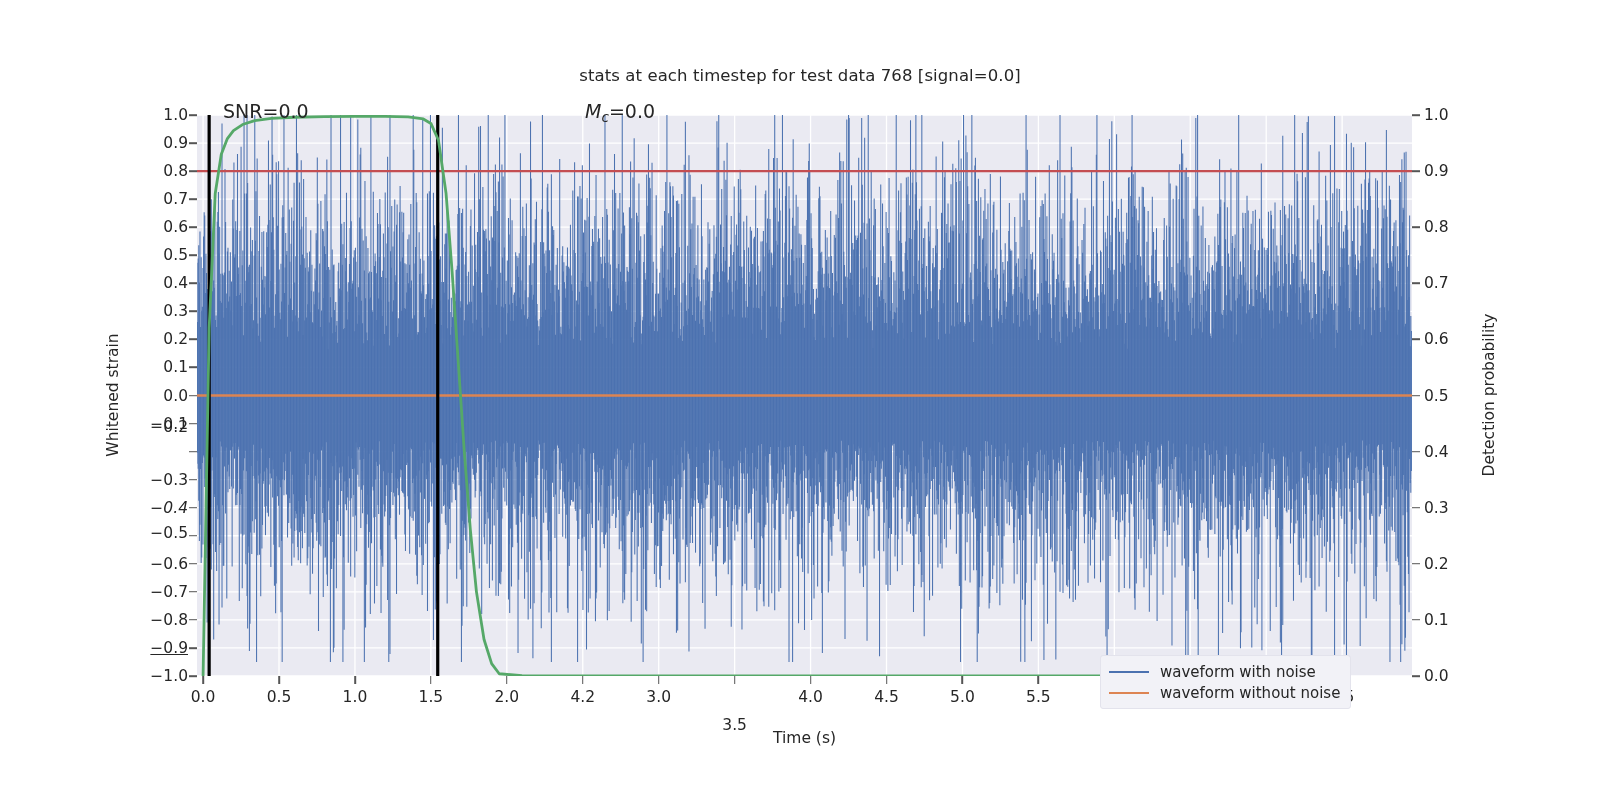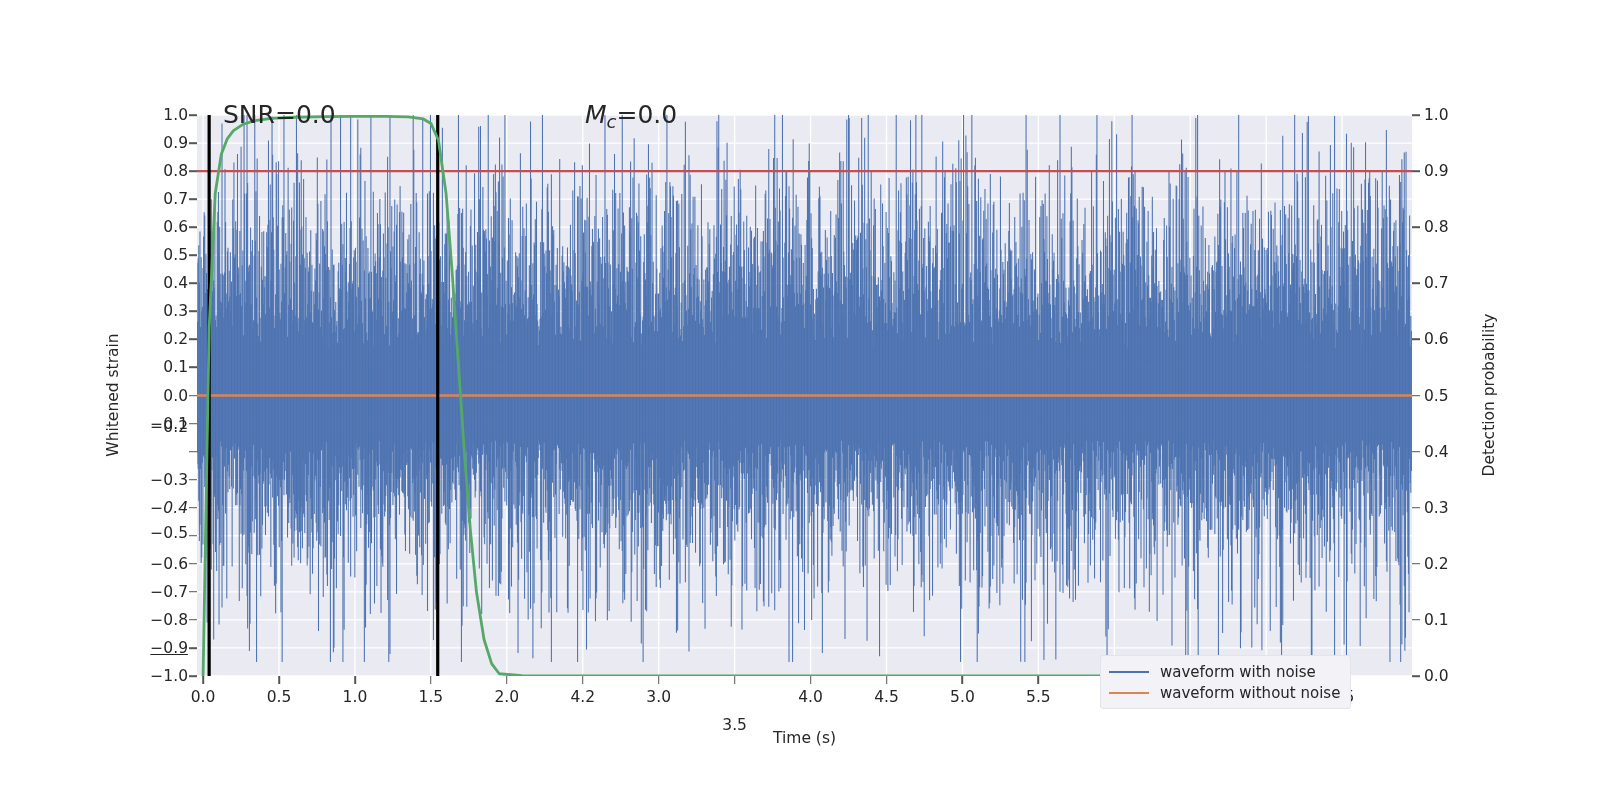--- a/index.html
+++ b/index.html
@@ -109,21 +109,21 @@
     top: 395px;
     font-size: 15.5px;
     color: #262626;
     transform: translate(-50%, -50%) rotate(-90deg);
     white-space: nowrap;
   }
 
   
   .annotation {
     position: absolute;
-    font-size: 25px;
+    font-size: 19px;
     color: #262626;
     white-space: nowrap;
   }
   #ann-snr { left: 223px; top: 100px; }
   #ann-mc  { left: 585px; top: 100px; }
   #ann-s   { left: 1048px; top: 100px; }
   .ital { font-style: italic; }
   .sub { font-size: 0.72em; vertical-align: -0.28em; font-style: italic; }
 
   
@@ -154,20 +154,21 @@
     font-size: 15px;
     color: #262626;
     white-space: nowrap;
   }
 </style>
 </head>
 <body>
 
 <div id="figure">
 
+  <div id="chart-title">stats at each timestep for test data 768 [signal=0.0]</div>
 
   <div id="plot-area">
     <svg id="plot-svg" width="1215" height="561" viewBox="0 0 1215 561">
       <g id="gridlines">
           <line x1="6.075" y1="0" x2="6.075" y2="561" stroke="#ffffff" stroke-width="1.3"></line>
           <line x1="82.0125" y1="0" x2="82.0125" y2="561" stroke="#ffffff" stroke-width="1.3"></line>
           <line x1="157.95000000000002" y1="0" x2="157.95000000000002" y2="561" stroke="#ffffff" stroke-width="1.3"></line>
           <line x1="233.88750000000002" y1="0" x2="233.88750000000002" y2="561" stroke="#ffffff" stroke-width="1.3"></line>
           <line x1="309.825" y1="0" x2="309.825" y2="561" stroke="#ffffff" stroke-width="1.3"></line>
           <line x1="385.7625" y1="0" x2="385.7625" y2="561" stroke="#ffffff" stroke-width="1.3"></line>

